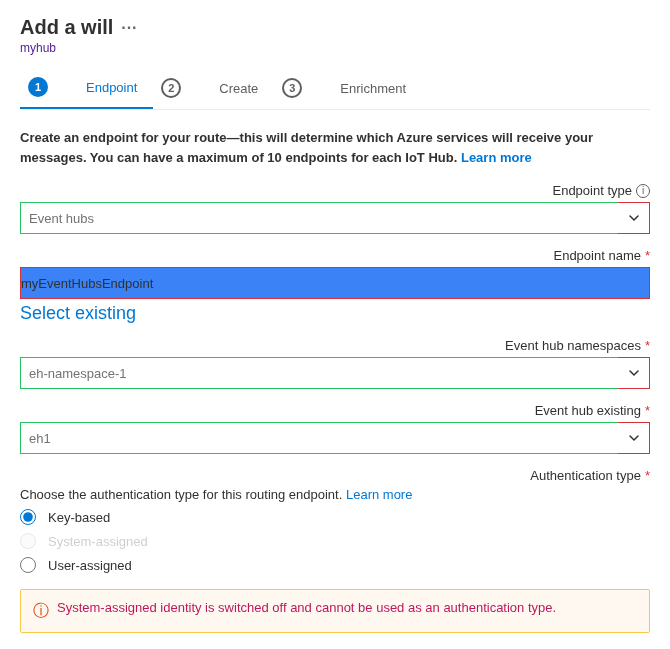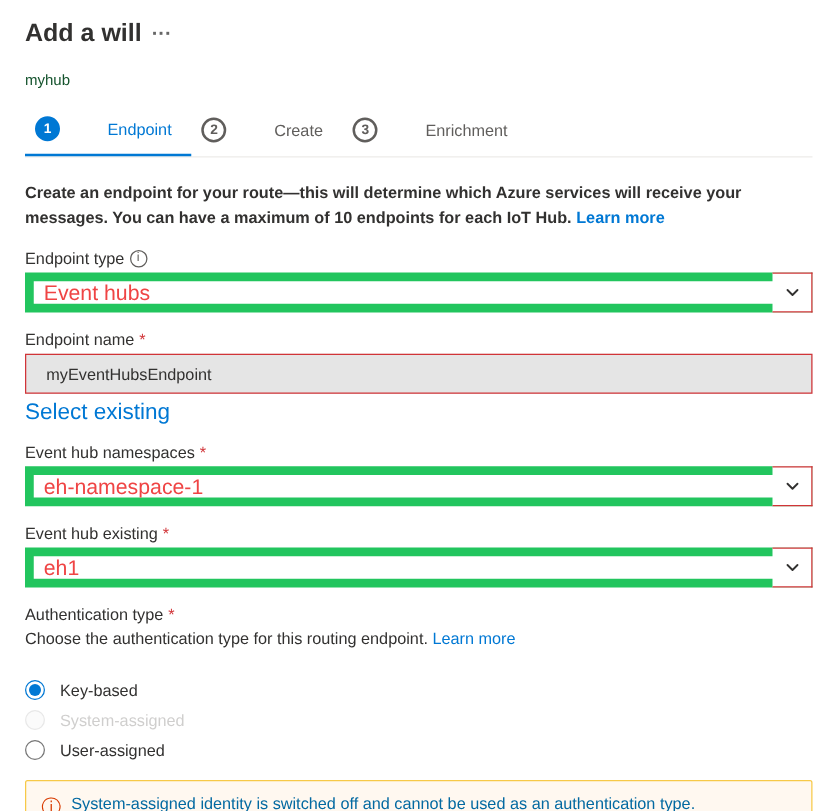--- a/index.html
+++ b/index.html
@@ -21,22 +21,22 @@
       align-items: center;
       gap: 8px;
     }
     .page-title .ellipsis {
       font-size: 16px;
       color: #666;
       cursor: pointer;
     }
     .subtitle {
       font-size: 12px;
-      color: #14532d;
-      margin-top: 18px;
+      color: #4c1d95;
+      margin-top: 2px;
     }
 
     .steps-nav {
       display: flex;
       align-items: center;
       margin-top: 14px;
       border-bottom: 1px solid #edebe9;
       padding-bottom: 0;
       gap: 0;
     }
@@ -94,20 +94,21 @@
     .form-group {
       margin-bottom: 14px;
     }
     .form-label {
       font-size: 13px;
       color: #323130;
       margin-bottom: 4px;
       display: flex;
       align-items: center;
       gap: 4px;
+      justify-content: flex-end;
     }
     .form-label .required {
       color: #d13438;
     }
     .info-icon {
       width: 14px;
       height: 14px;
       border-radius: 50%;
       border: 1px solid #605e5c;
       display: inline-flex;
@@ -118,24 +119,24 @@
       cursor: pointer;
     }
 
     .select-wrapper {
       position: relative;
       width: 100%;
     }
     .form-select {
       width: 100%;
       height: 32px;
-      border: 7px solid #22c55e;
+      border: 1px solid #22c55e;
       padding: 0 32px 0 8px;
-      font-size: 17px;
-      color: #ef4444;
+      font-size: 13px;
+      color: #737373;
       background: #fff;
       appearance: none;
       cursor: pointer;
       outline: none;
     }
     .chevron-btn {
       position: absolute;
       right: 0;
       top: 0;
       width: 32px;
@@ -150,42 +151,42 @@
     }
     .chevron-btn svg {
       width: 12px;
       height: 12px;
     }
 
     .form-input {
       width: 100%;
       height: 32px;
       border: 1px solid #d13438;
-      padding: 0 16px;
+      padding: 0 0;
       font-size: 13px;
       color: #323130;
       outline: none;
-      background: #e5e5e5;
+      background: #3b82f6;
     }
 
     .select-existing-link {
       color: #0078d4;
       font-size: 18px;
       text-decoration: none;
       cursor: pointer;
       display: inline-block;
       margin-top: 4px;
     }
 
     .auth-type-section {
       margin-top: 14px;
     }
     .auth-description {
       font-size: 13px;
-      margin-bottom: 26px;
+      margin-bottom: 7px;
     }
     .auth-description a {
       color: #0078d4;
       text-decoration: none;
     }
 
     .radio-group {
       display: flex;
       flex-direction: column;
       gap: 8px;
@@ -221,21 +222,21 @@
       border-radius: 2px;
     }
     .warning-icon {
       color: #d83b01;
       font-size: 16px;
       flex-shrink: 0;
       margin-top: 1px;
     }
     .warning-text {
       font-size: 13px;
-      color: #0369a1;
+      color: #be185d;
     }
   </style>
 </head>
 <body>
 
 <div>
   <div class="page-title">
     <span>Add a will</span>
     <span class="ellipsis">···</span>
   </div>

